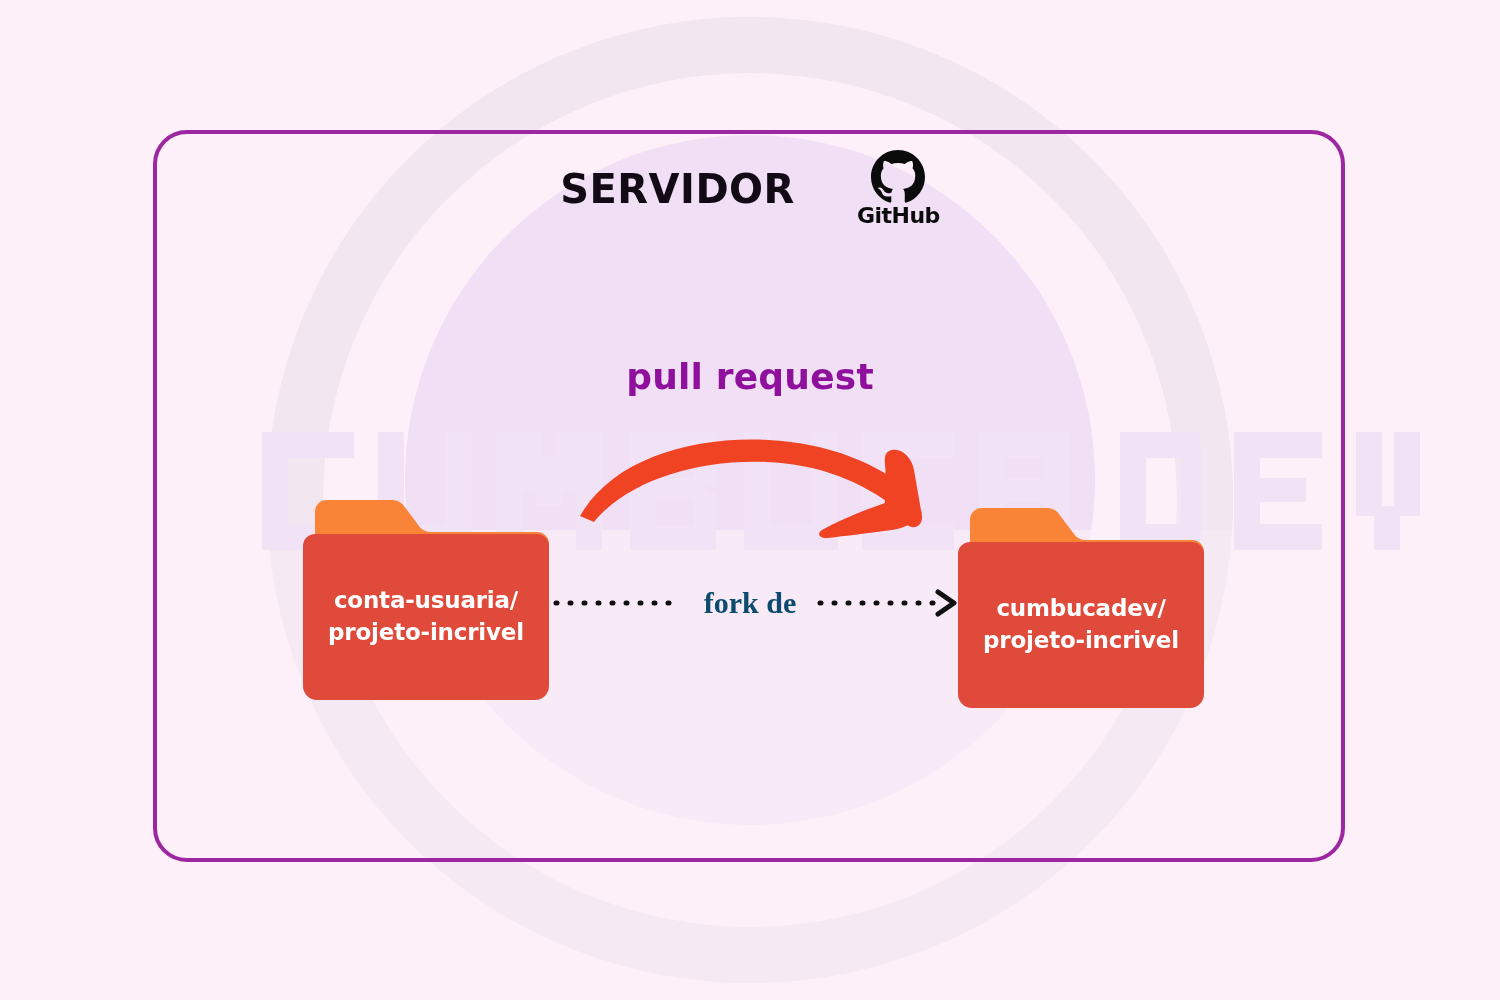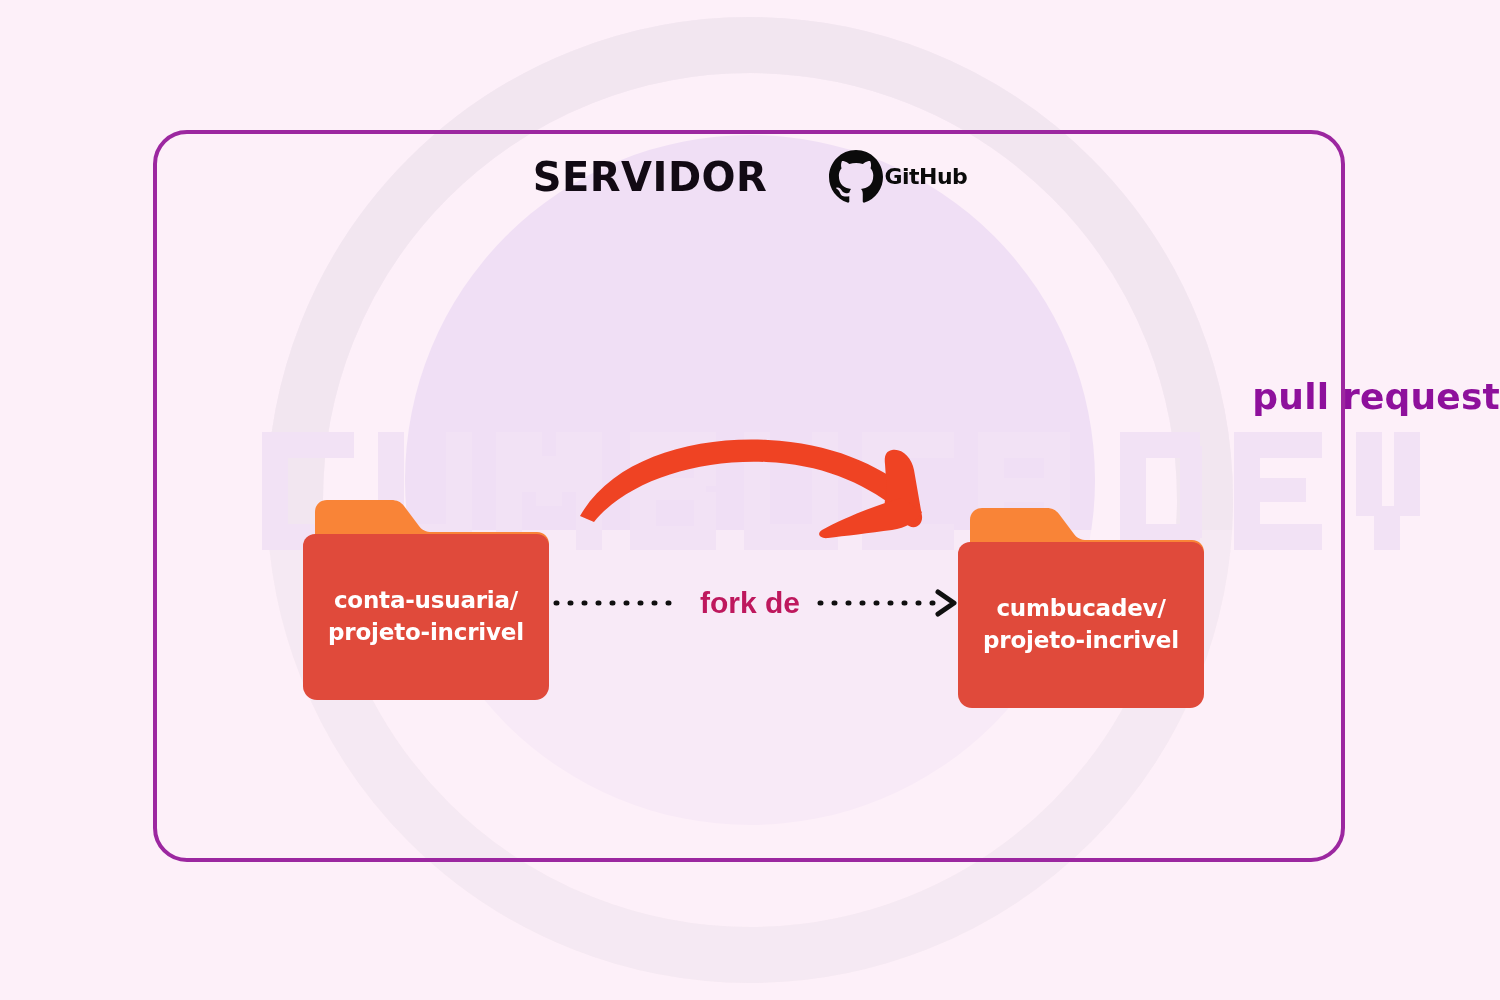--- a/index.html
+++ b/index.html
@@ -51,40 +51,40 @@
   .header-title {
     font-family: "DejaVu Sans", sans-serif;
     font-weight: bold;
     font-size: 40px;
     letter-spacing: 0.5px;
     color: #120A14;
     white-space: nowrap;
   }
   .gh-logo {
     display: flex;
-    flex-direction: row;
+    flex-direction: column;
     align-items: center;
     gap: 1px;
   }
   .gh-word {
     font-family: "DejaVu Sans", sans-serif;
     font-weight: bold;
     font-size: 22px;
     color: #0B0B0B;
     letter-spacing: -0.5px;
     line-height: 1;
   }
 
   
   .pr-label {
     position: absolute;
     left: 0;
-    top: 376px;
+    top: 356px;
     width: 1500px;
-    text-align: right;
+    text-align: center;
     font-family: "DejaVu Sans", sans-serif;
     font-weight: bold;
     font-size: 36px;
     color: #8E109C;
     letter-spacing: 0.2px;
   }
 
   
   #arrow-layer {
     position: absolute;
@@ -102,24 +102,24 @@
     top: 575px;
     width: 420px;
     height: 56px;
   }
   .fork-label {
     position: absolute;
     left: 0;
     top: 0;
     width: 420px;
     text-align: center;
-    font-family: Liberation Sans, sans-serif;
+    font-family: Liberation Serif, serif;
     font-weight: bold;
     font-size: 30px;
-    color: #be185d;
+    color: #0c4a6e;
     line-height: 56px;
   }
 
   
   .folder {
     position: absolute;
     width: 246px;
     height: 200px;
   }
   .folder.left  { left: 303px; top: 500px; }

